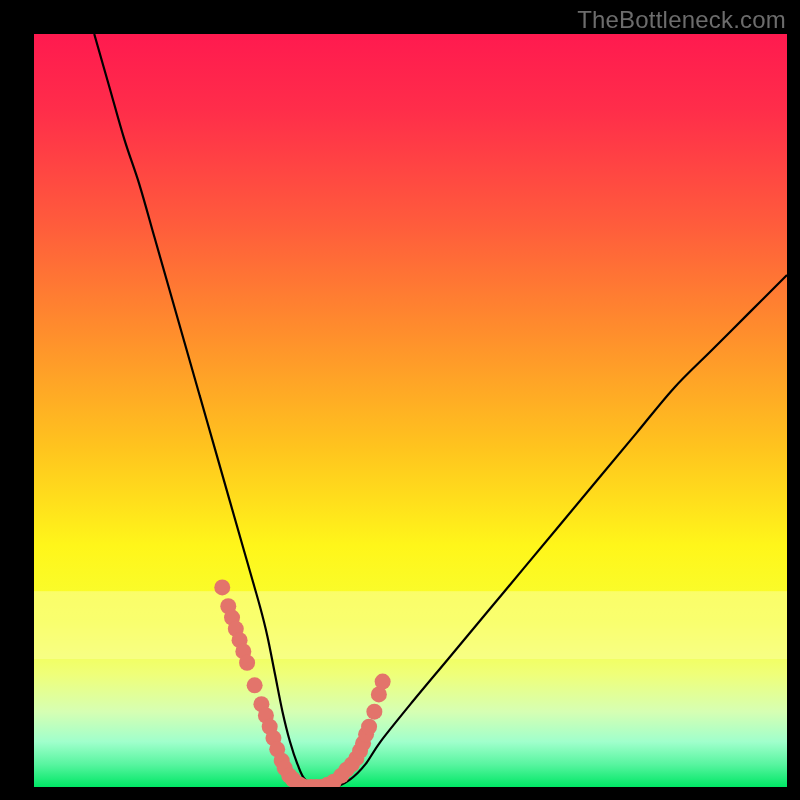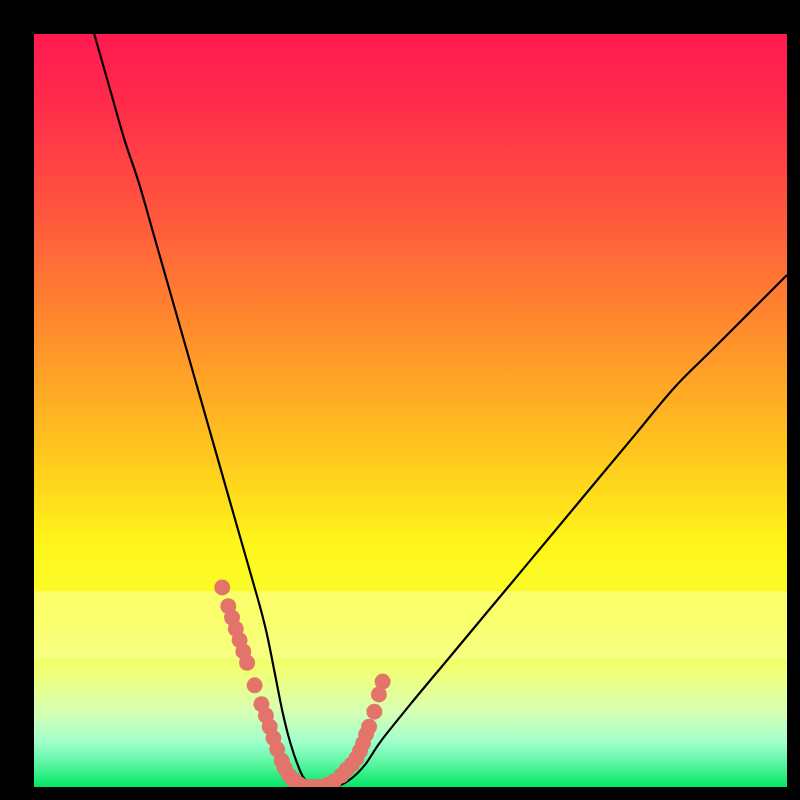--- a/index.html
+++ b/index.html
@@ -41,20 +41,21 @@
     position: absolute;
     left: 0;
     top: 0;
   }
 </style>
 </head>
 <body>
 
 <div class="frame">
 
+  <div class="watermark">TheBottleneck.com</div>
 
   <div class="plot-area">
     <svg id="plot-svg" width="753" height="753" viewBox="0 0 753 753">
       <defs>
         <linearGradient id="bg-grad" x1="0" y1="0" x2="0" y2="1">
             <stop offset="0.0%" stop-color="#ff1a4f"></stop>
             <stop offset="10.0%" stop-color="#ff2d4a"></stop>
             <stop offset="25.0%" stop-color="#ff5b3c"></stop>
             <stop offset="40.0%" stop-color="#ff8f2c"></stop>
             <stop offset="55.0%" stop-color="#ffc41e"></stop>

